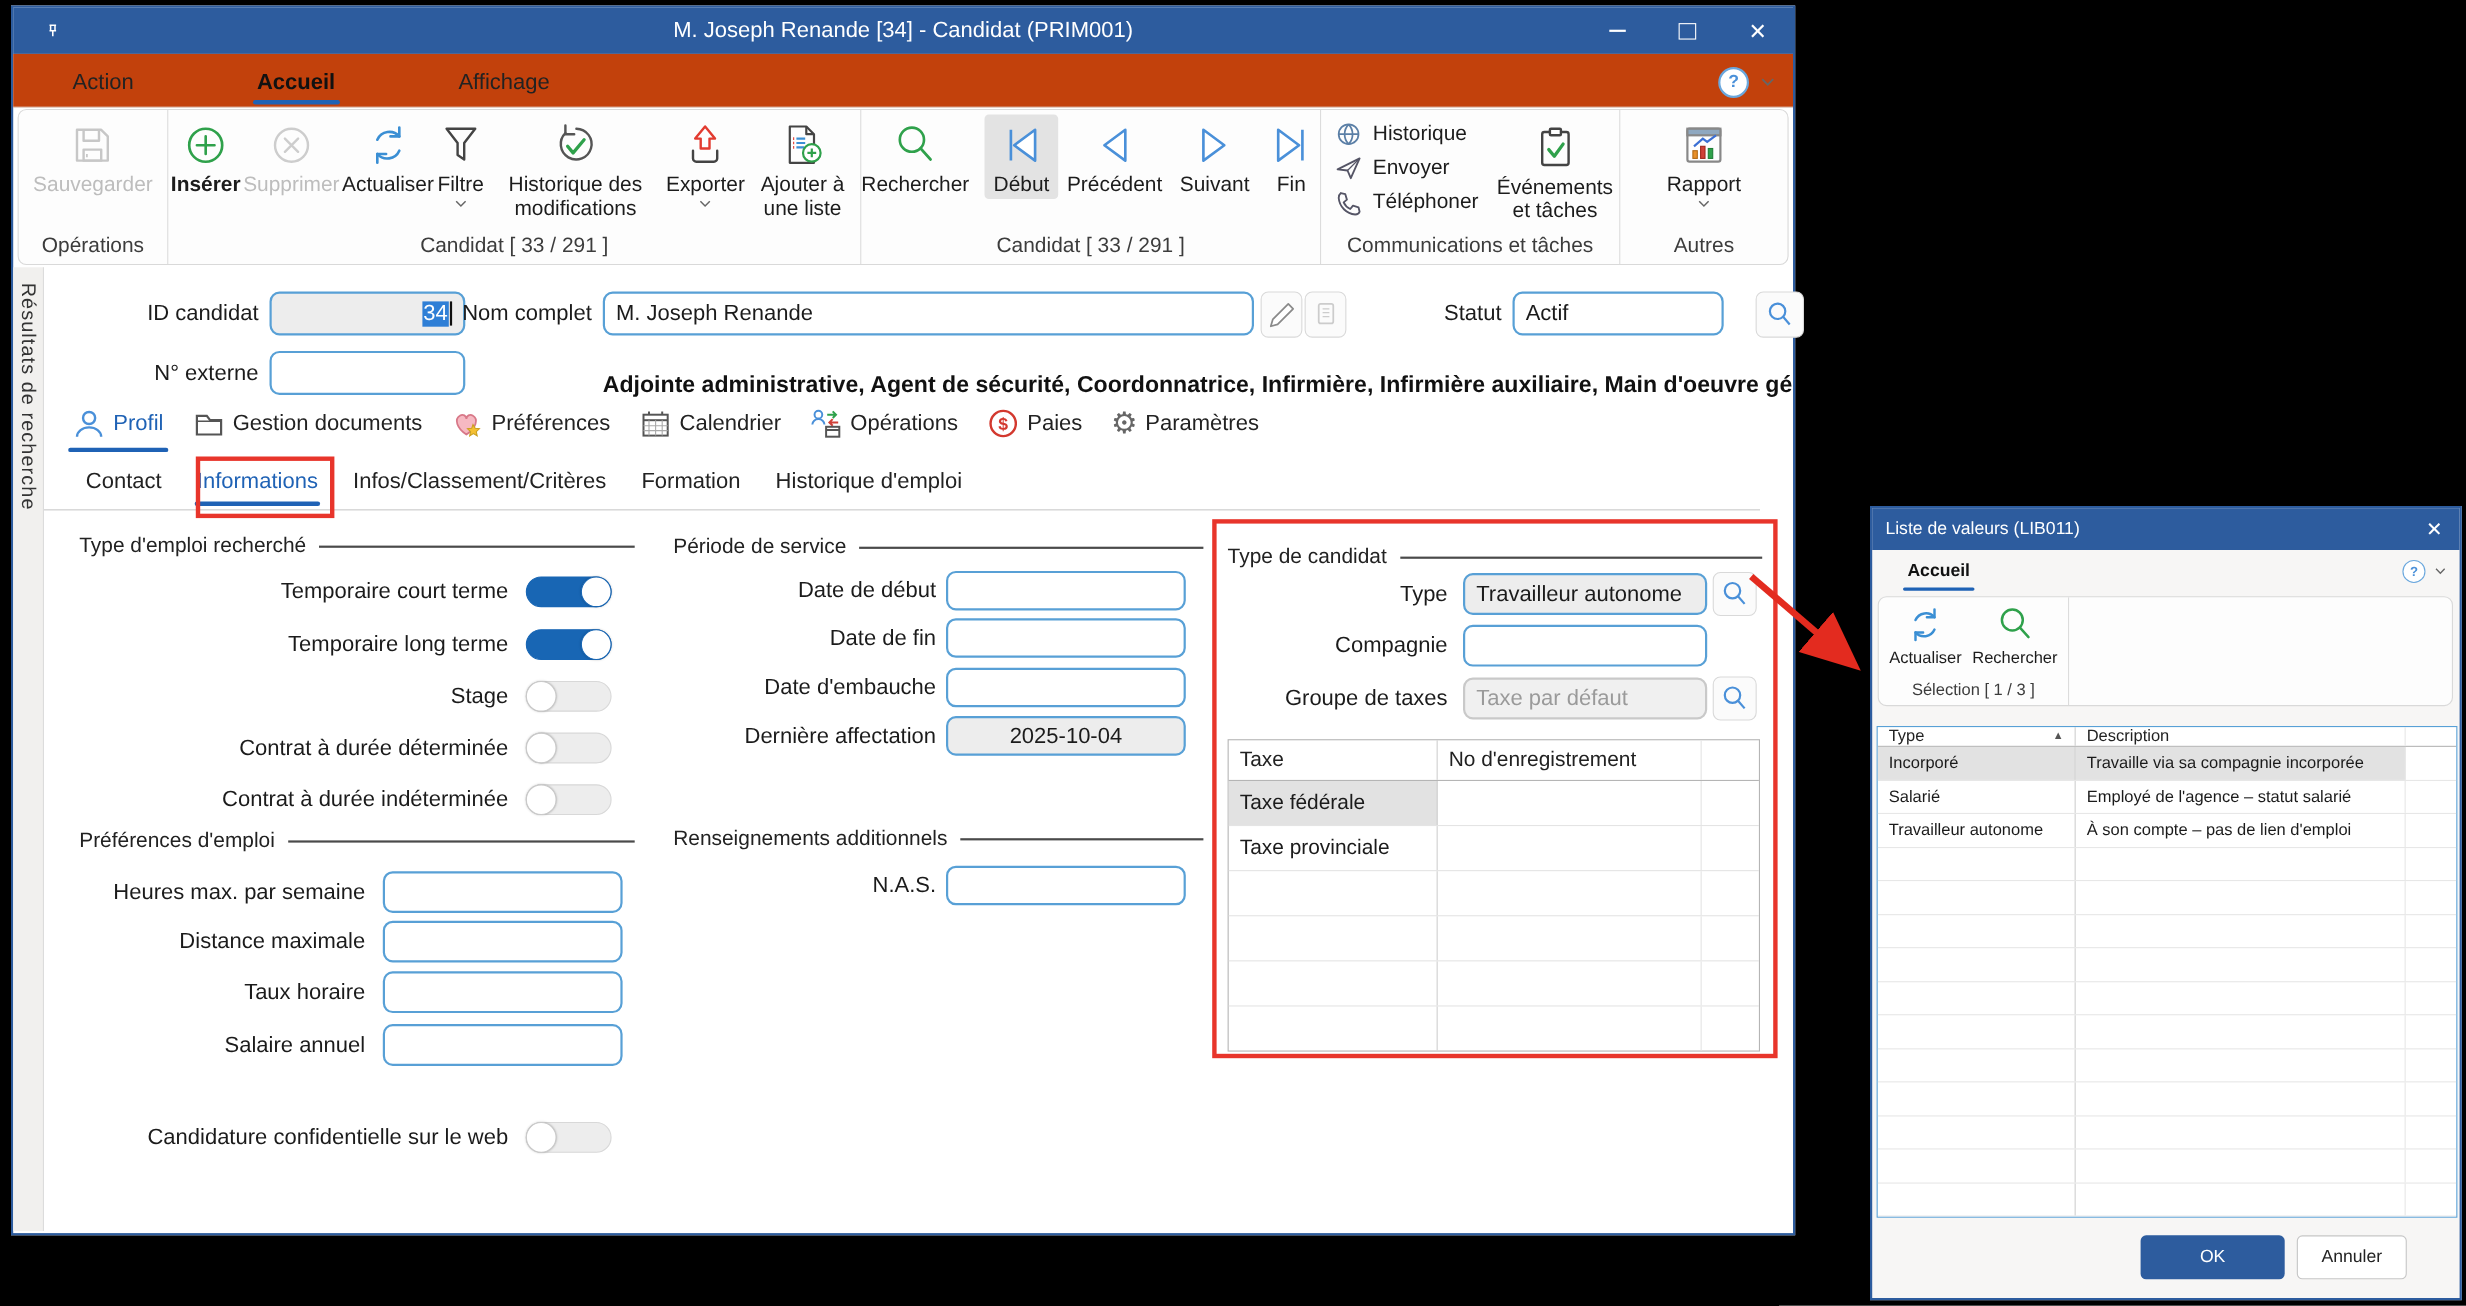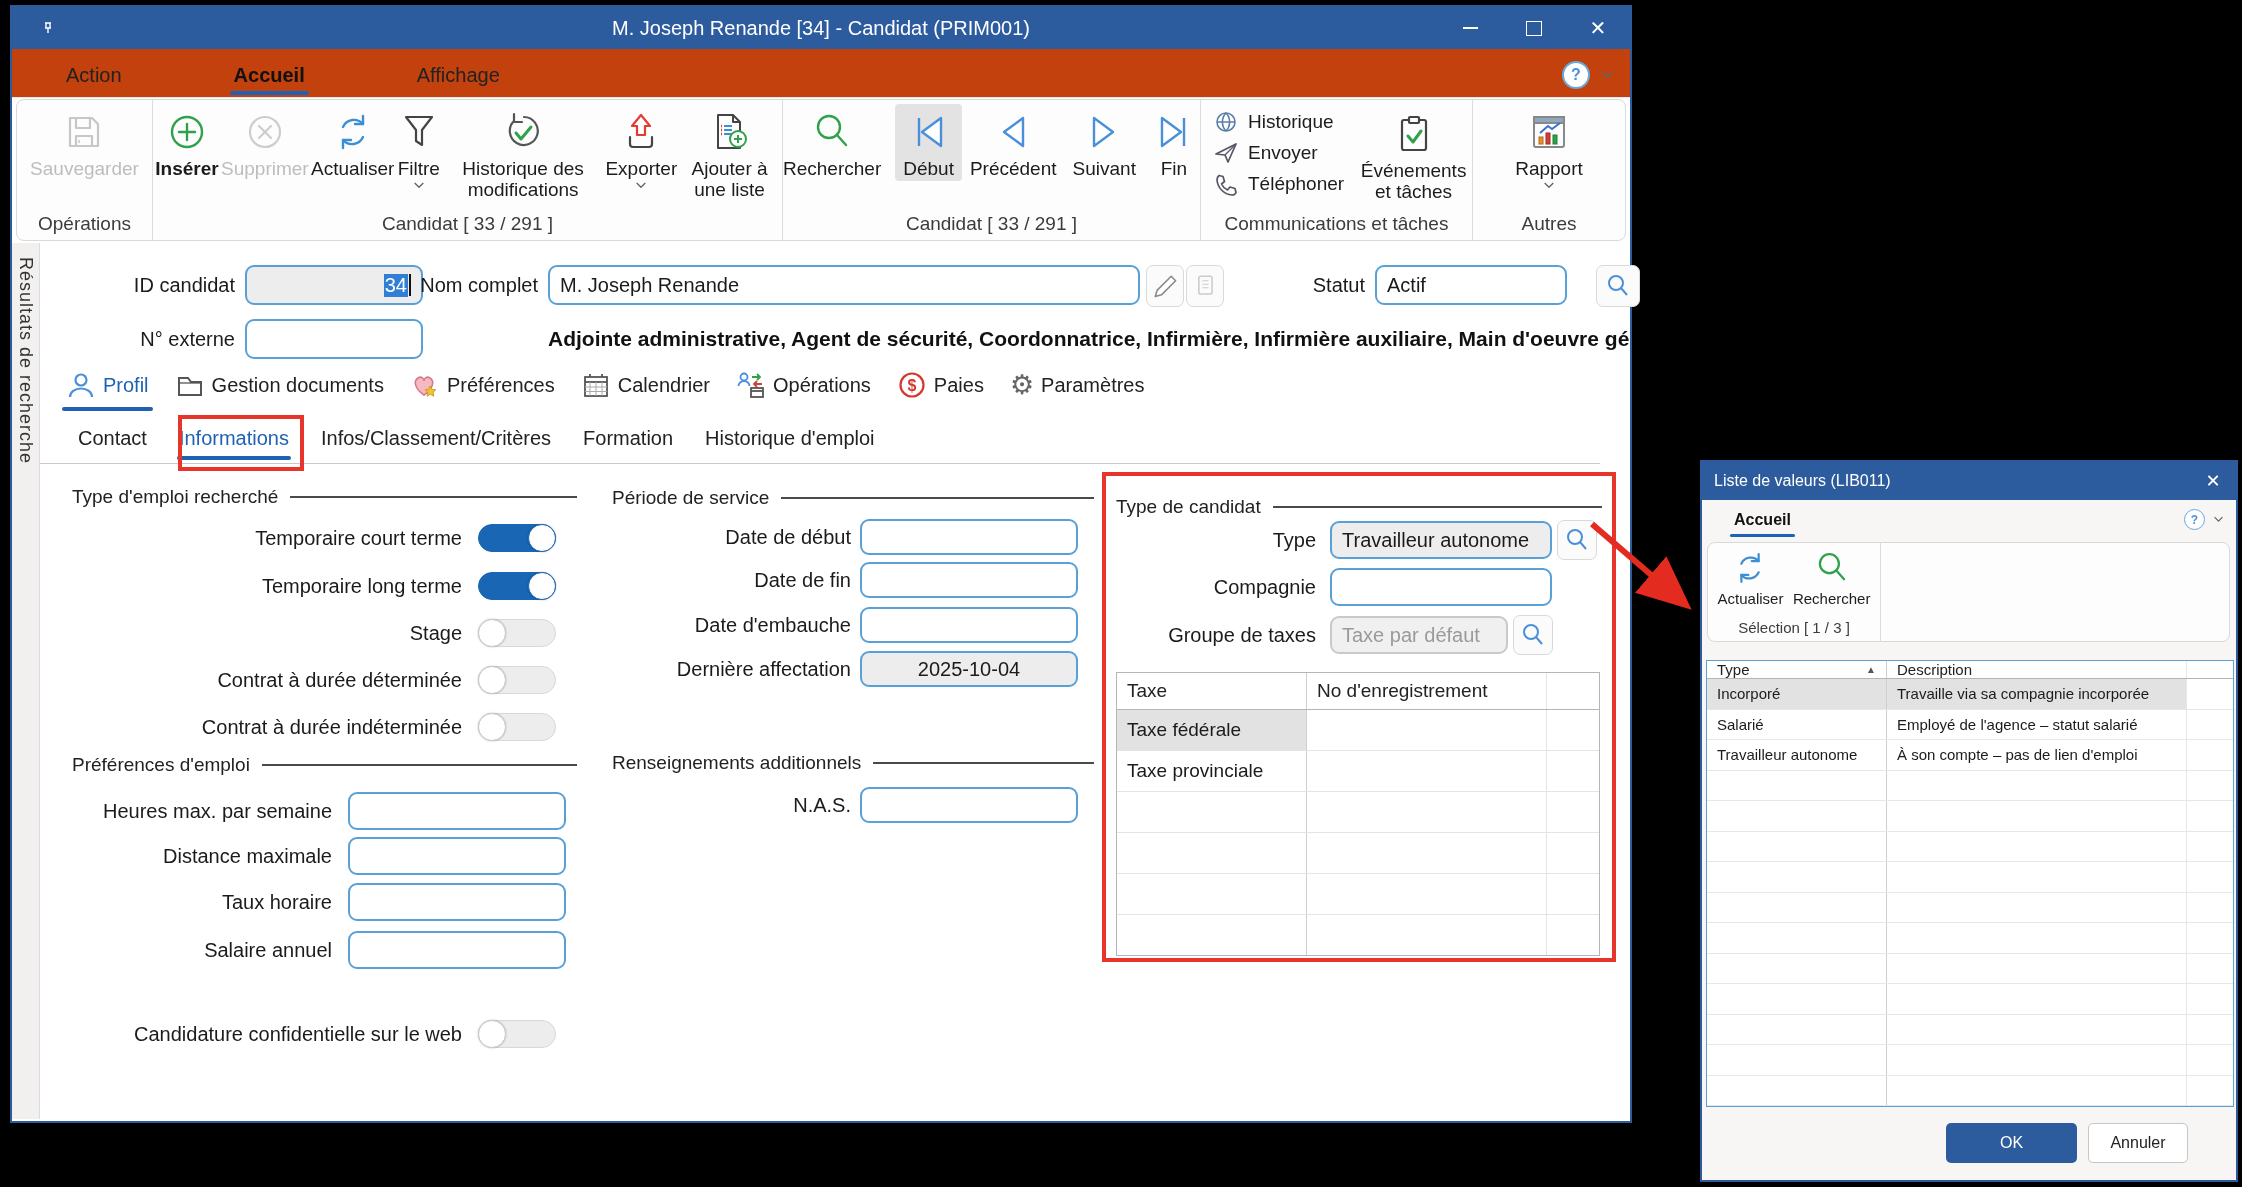--- a/index.html
+++ b/index.html
@@ -52,21 +52,21 @@
   .header-zone{position:absolute;left:28px;top:240px;height:112px;right:0;}
   .hrow{position:absolute;height:40px;display:flex;align-items:center;}
   .flabel{font-size:20px;color:#1b1b1b;}
   .inp{border:2px solid #58a0d6;border-radius:9px;background:#fff;height:40px;box-sizing:border-box;
     font-size:20px;display:flex;align-items:center;padding:0 10px;}
   .inp.grayed{background:#ededed;}
   .inp.dis{background:#f0f0f0;border-color:#c9c9c9;color:#9a9a9a;}
   .icon-btn{border:1px solid #d9d9d9;border-radius:7px;background:#fbfbfb;display:flex;align-items:center;justify-content:center;}
   .sel{background:#2f7fd6;color:#fff;padding:0 1px;margin-left:36px;}
   .caret{display:inline-block;width:2px;height:22px;background:#111;margin-left:1px;vertical-align:middle;}
-  .titles-line{font-size:21px;font-weight:bold;color:#111;overflow:hidden;white-space:nowrap;}
+  .titles-line{font-size:21px;font-weight:bold;color:#111;overflow:hidden;white-space:nowrap;margin-top:11px;}
 
   
   .tabs-row{position:absolute;left:28px;right:0;top:352px;height:52px;display:flex;align-items:center;
     padding-left:26px;gap:26px;}
   .tab{display:flex;align-items:center;gap:7px;font-size:20px;color:#222;position:relative;height:100%;}
   .tab.active{color:#1f62b5;}
   .tab.active::after{content:"";position:absolute;left:-4px;right:-4px;bottom:0;height:4px;border-radius:2px;background:#1f62b5;}
   .gear-glyph{font-size:27px;color:#666;line-height:1;}
   .subtabs-row{position:absolute;left:28px;right:30px;top:406px;height:50px;display:flex;align-items:center;
     padding-left:38px;gap:32px;}
@@ -562,21 +562,21 @@
               <path d="M16 15 l6 7"></path>
             </svg>
         </span>
       </div>
       <div class="frow" style="left:0;top:92px;">
         <span class="flabel" style="width:210px">Compagnie</span>
         <span class="inp" style="width:222px;height:38px;margin-left:14px"></span>
       </div>
       <div class="frow" style="left:0;top:139px;">
         <span class="flabel" style="width:210px">Groupe de taxes</span>
-        <span class="inp dis" style="width:178px;height:38px;margin-left:14px">
+        <span class="inp dis" style="width:222px;height:38px;margin-left:14px">
           <span>Taxe par défaut</span>
         </span>
         <span class="icon-btn" style="width:38px;height:38px;margin-left:5px">
           <svg width="26" height="26" viewBox="0 0 26 26" fill="none" stroke="#4a90d9" stroke-width="2">
             <circle cx="11" cy="10" r="7"></circle>
               <path d="M16 15 l6 7"></path>
             </svg>
         </span>
       </div>
 

